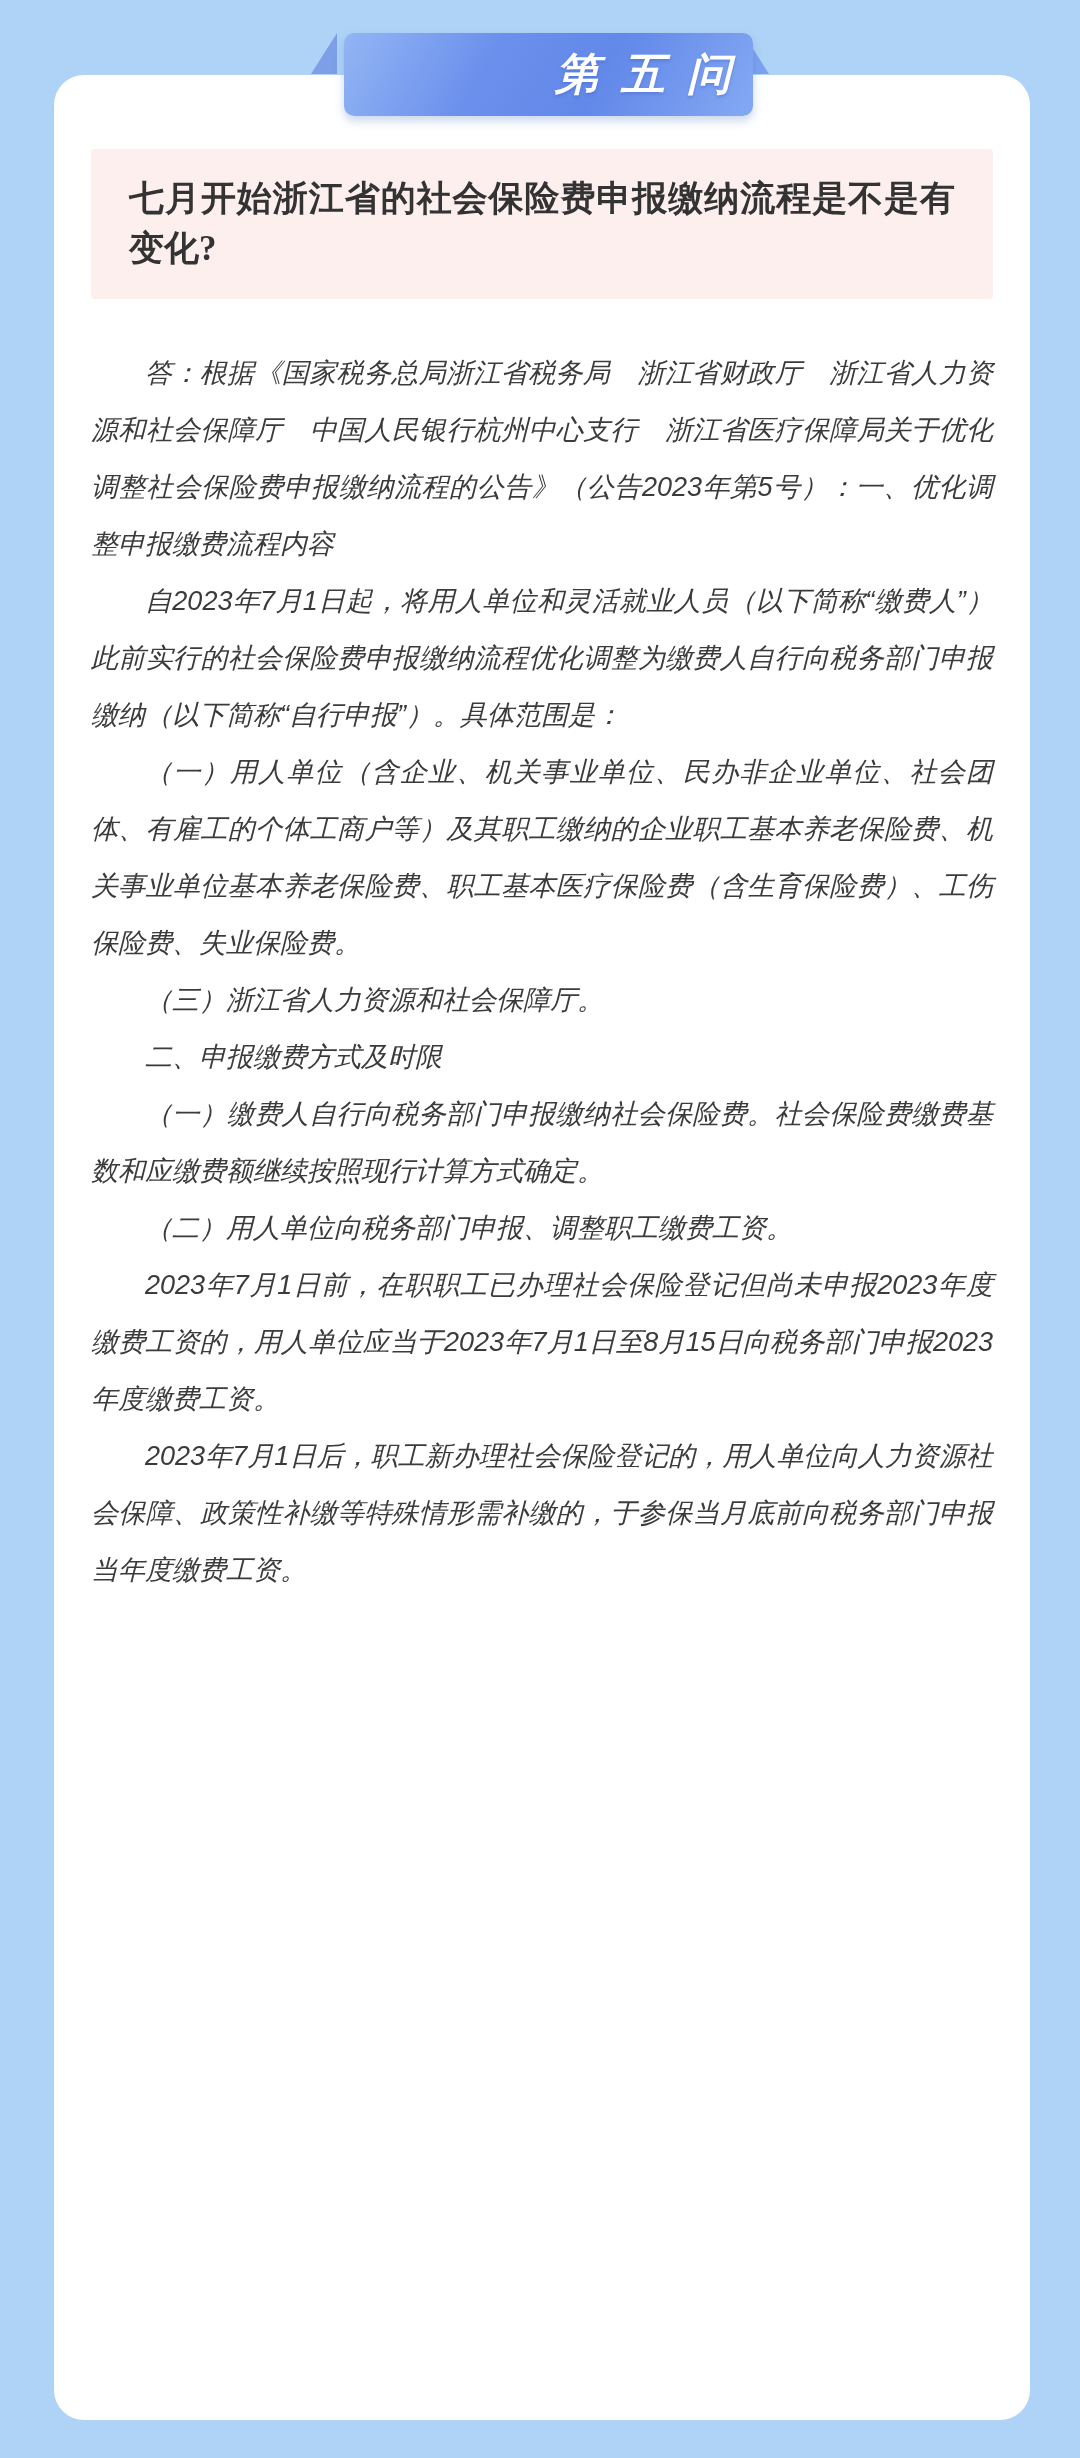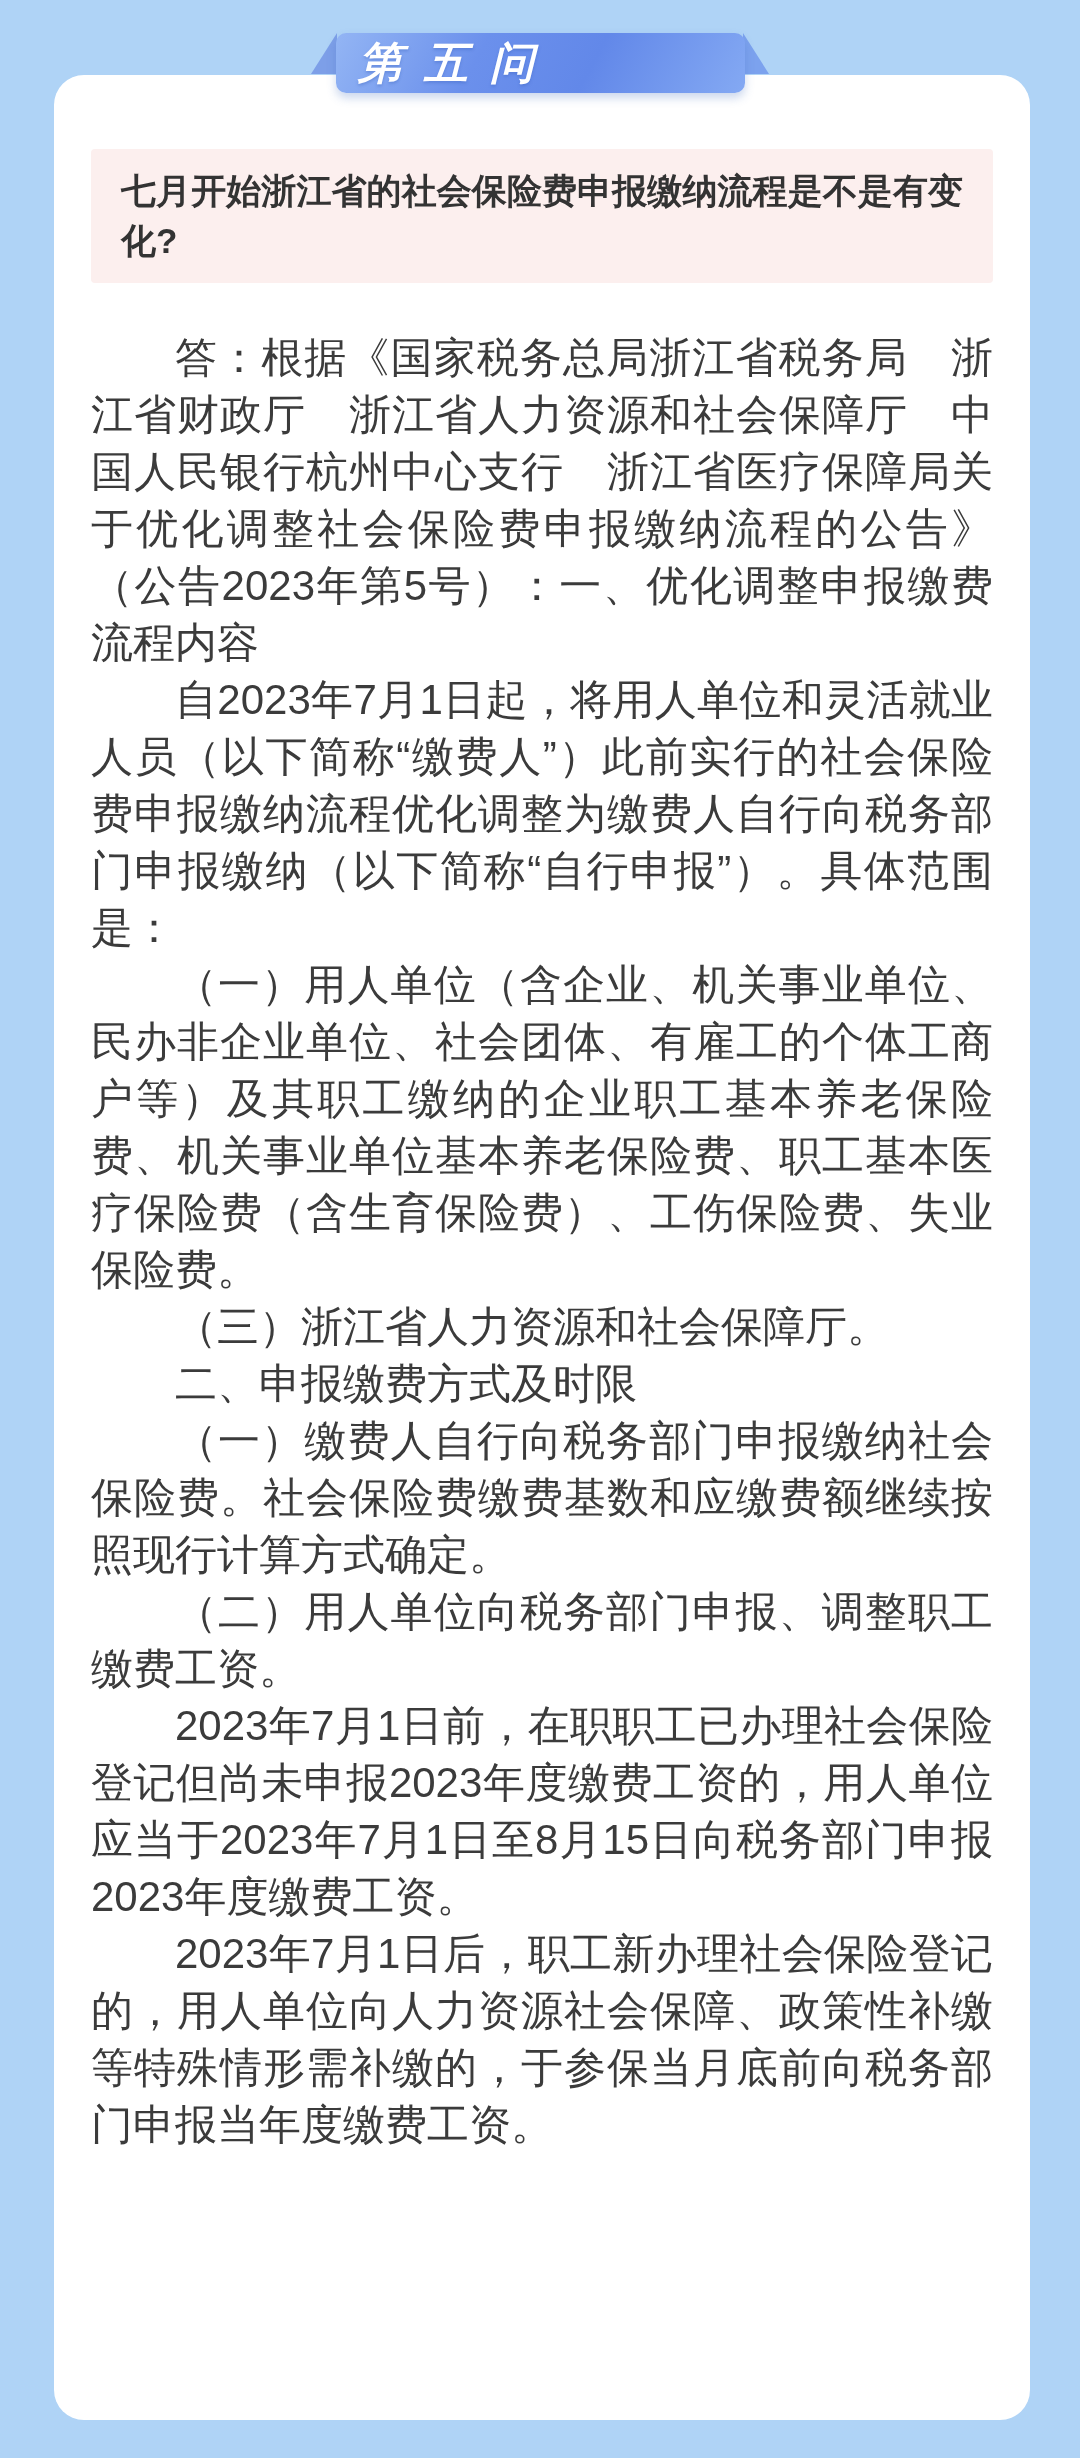--- a/index.html
+++ b/index.html
@@ -27,28 +27,28 @@
   }
   .banner-fold.right {
     left: 743px; top: 33px;
     width: 26px; height: 41px;
     background: #7ca2ee;
     clip-path: polygon(0 0, 100% 100%, 0 100%);
   }
   .banner {
     position: absolute;
     z-index: 2;
-    left: 336px; top: 33px;
-    width: 409px; height: 60px;
+    left: 344px; top: 33px;
+    width: 409px; height: 83px;
     border-radius: 10px;
     background: linear-gradient(118deg, #93b5f4 0%, #6b90ec 35%, #6288e9 62%, #84a9f3 100%);
     box-shadow: 0 5px 10px rgba(70, 110, 190, 0.28);
     display: flex;
     align-items: center;
-    justify-content: flex-start;
+    justify-content: flex-end;
   }
   .banner-label {
     color: #ffffff;
     font-size: 44px;
     font-weight: 800;
     font-style: italic;
     letter-spacing: 22px;
     text-indent: 22px;
     text-shadow: 0 2px 3px rgba(55, 95, 185, 0.35);
     white-space: nowrap;
@@ -63,38 +63,40 @@
     box-sizing: border-box;
     padding: 74px 37px 0 37px;
   }
   
   .question-box {
     background: #fcefee;
     border-radius: 4px;
     padding: 17px 30px;
   }
   .question-text {
-    margin: 0;
+    margin: 8px;
     color: #333333;
     font-size: 35px;
     font-weight: 700;
     line-height: 50px;
     text-align: justify;
+    font-family: Liberation Serif, serif;
   }
   
   .answer {
     margin-top: 46px;
   }
   .answer-para {
     margin: 0;
     color: #3b3b3b;
-    font-size: 42px;
+    font-size: 27px;
     line-height: 57px;
     text-align: justify;
     text-indent: 2em;
+    font-style: italic;
   }
 </style>
 </head>
 <body>
 
 <div class="page">
 
   <div class="banner-fold left"></div>
   <div class="banner-fold right"></div>
 

